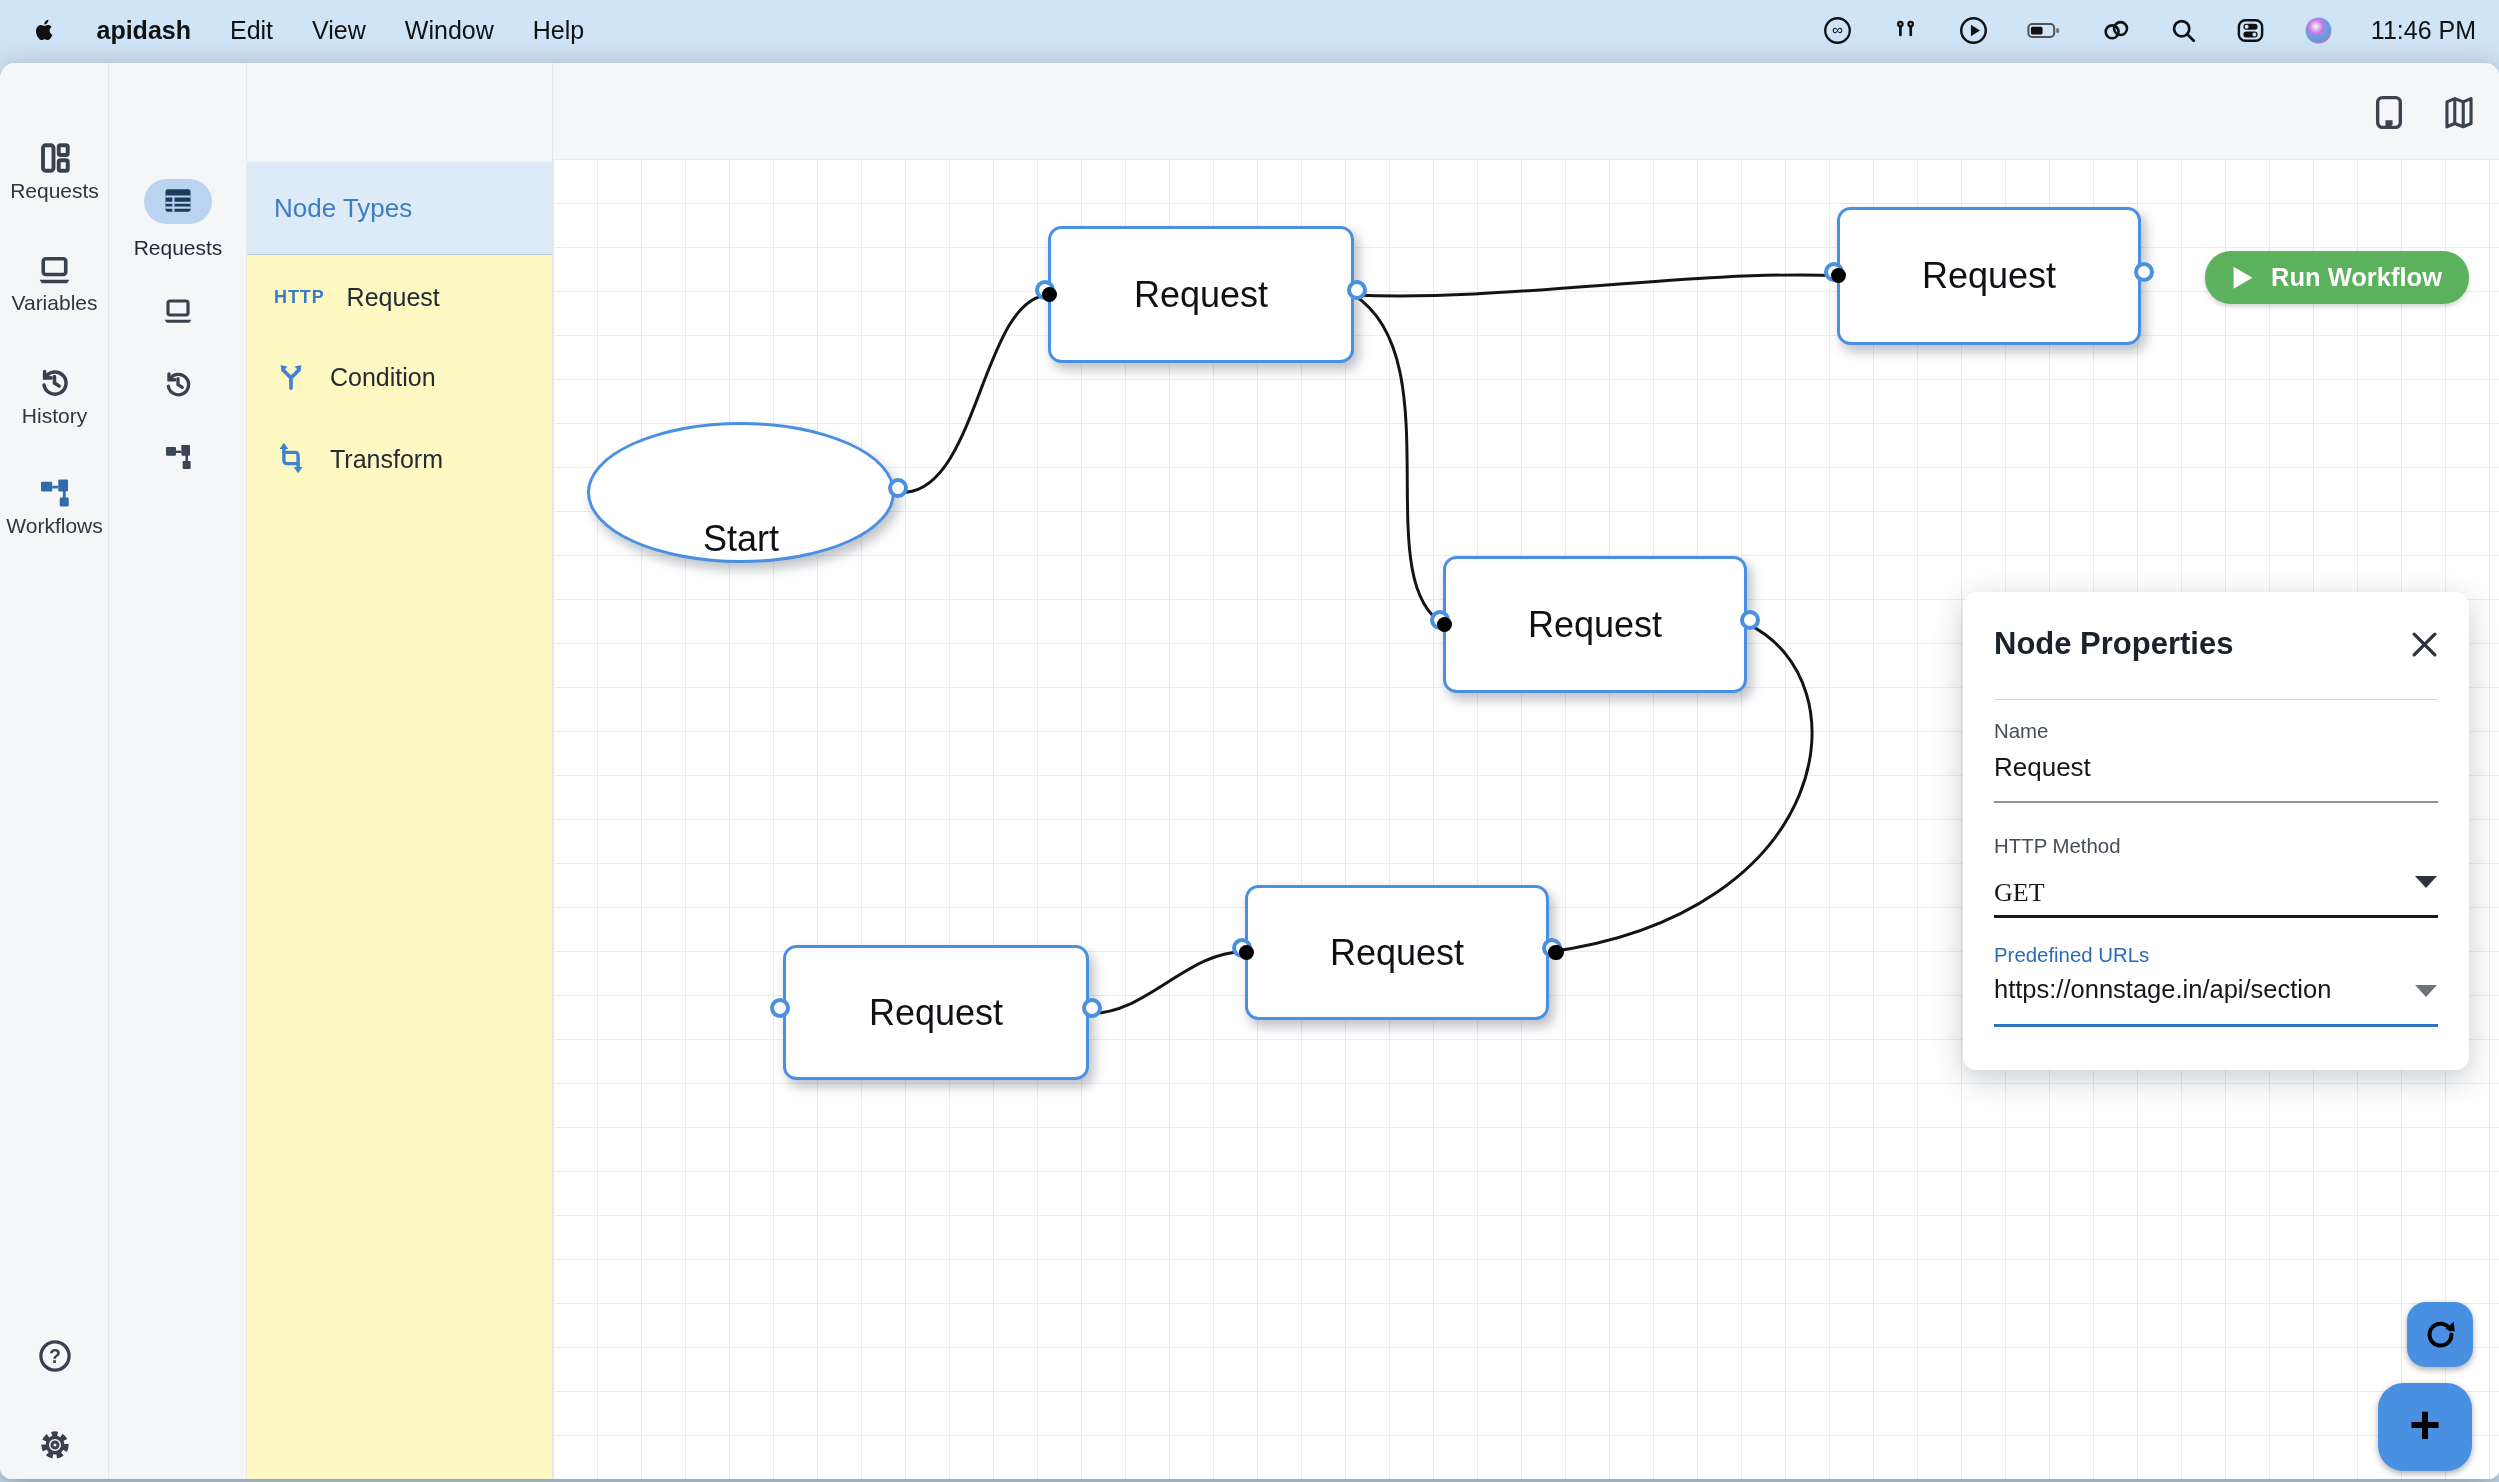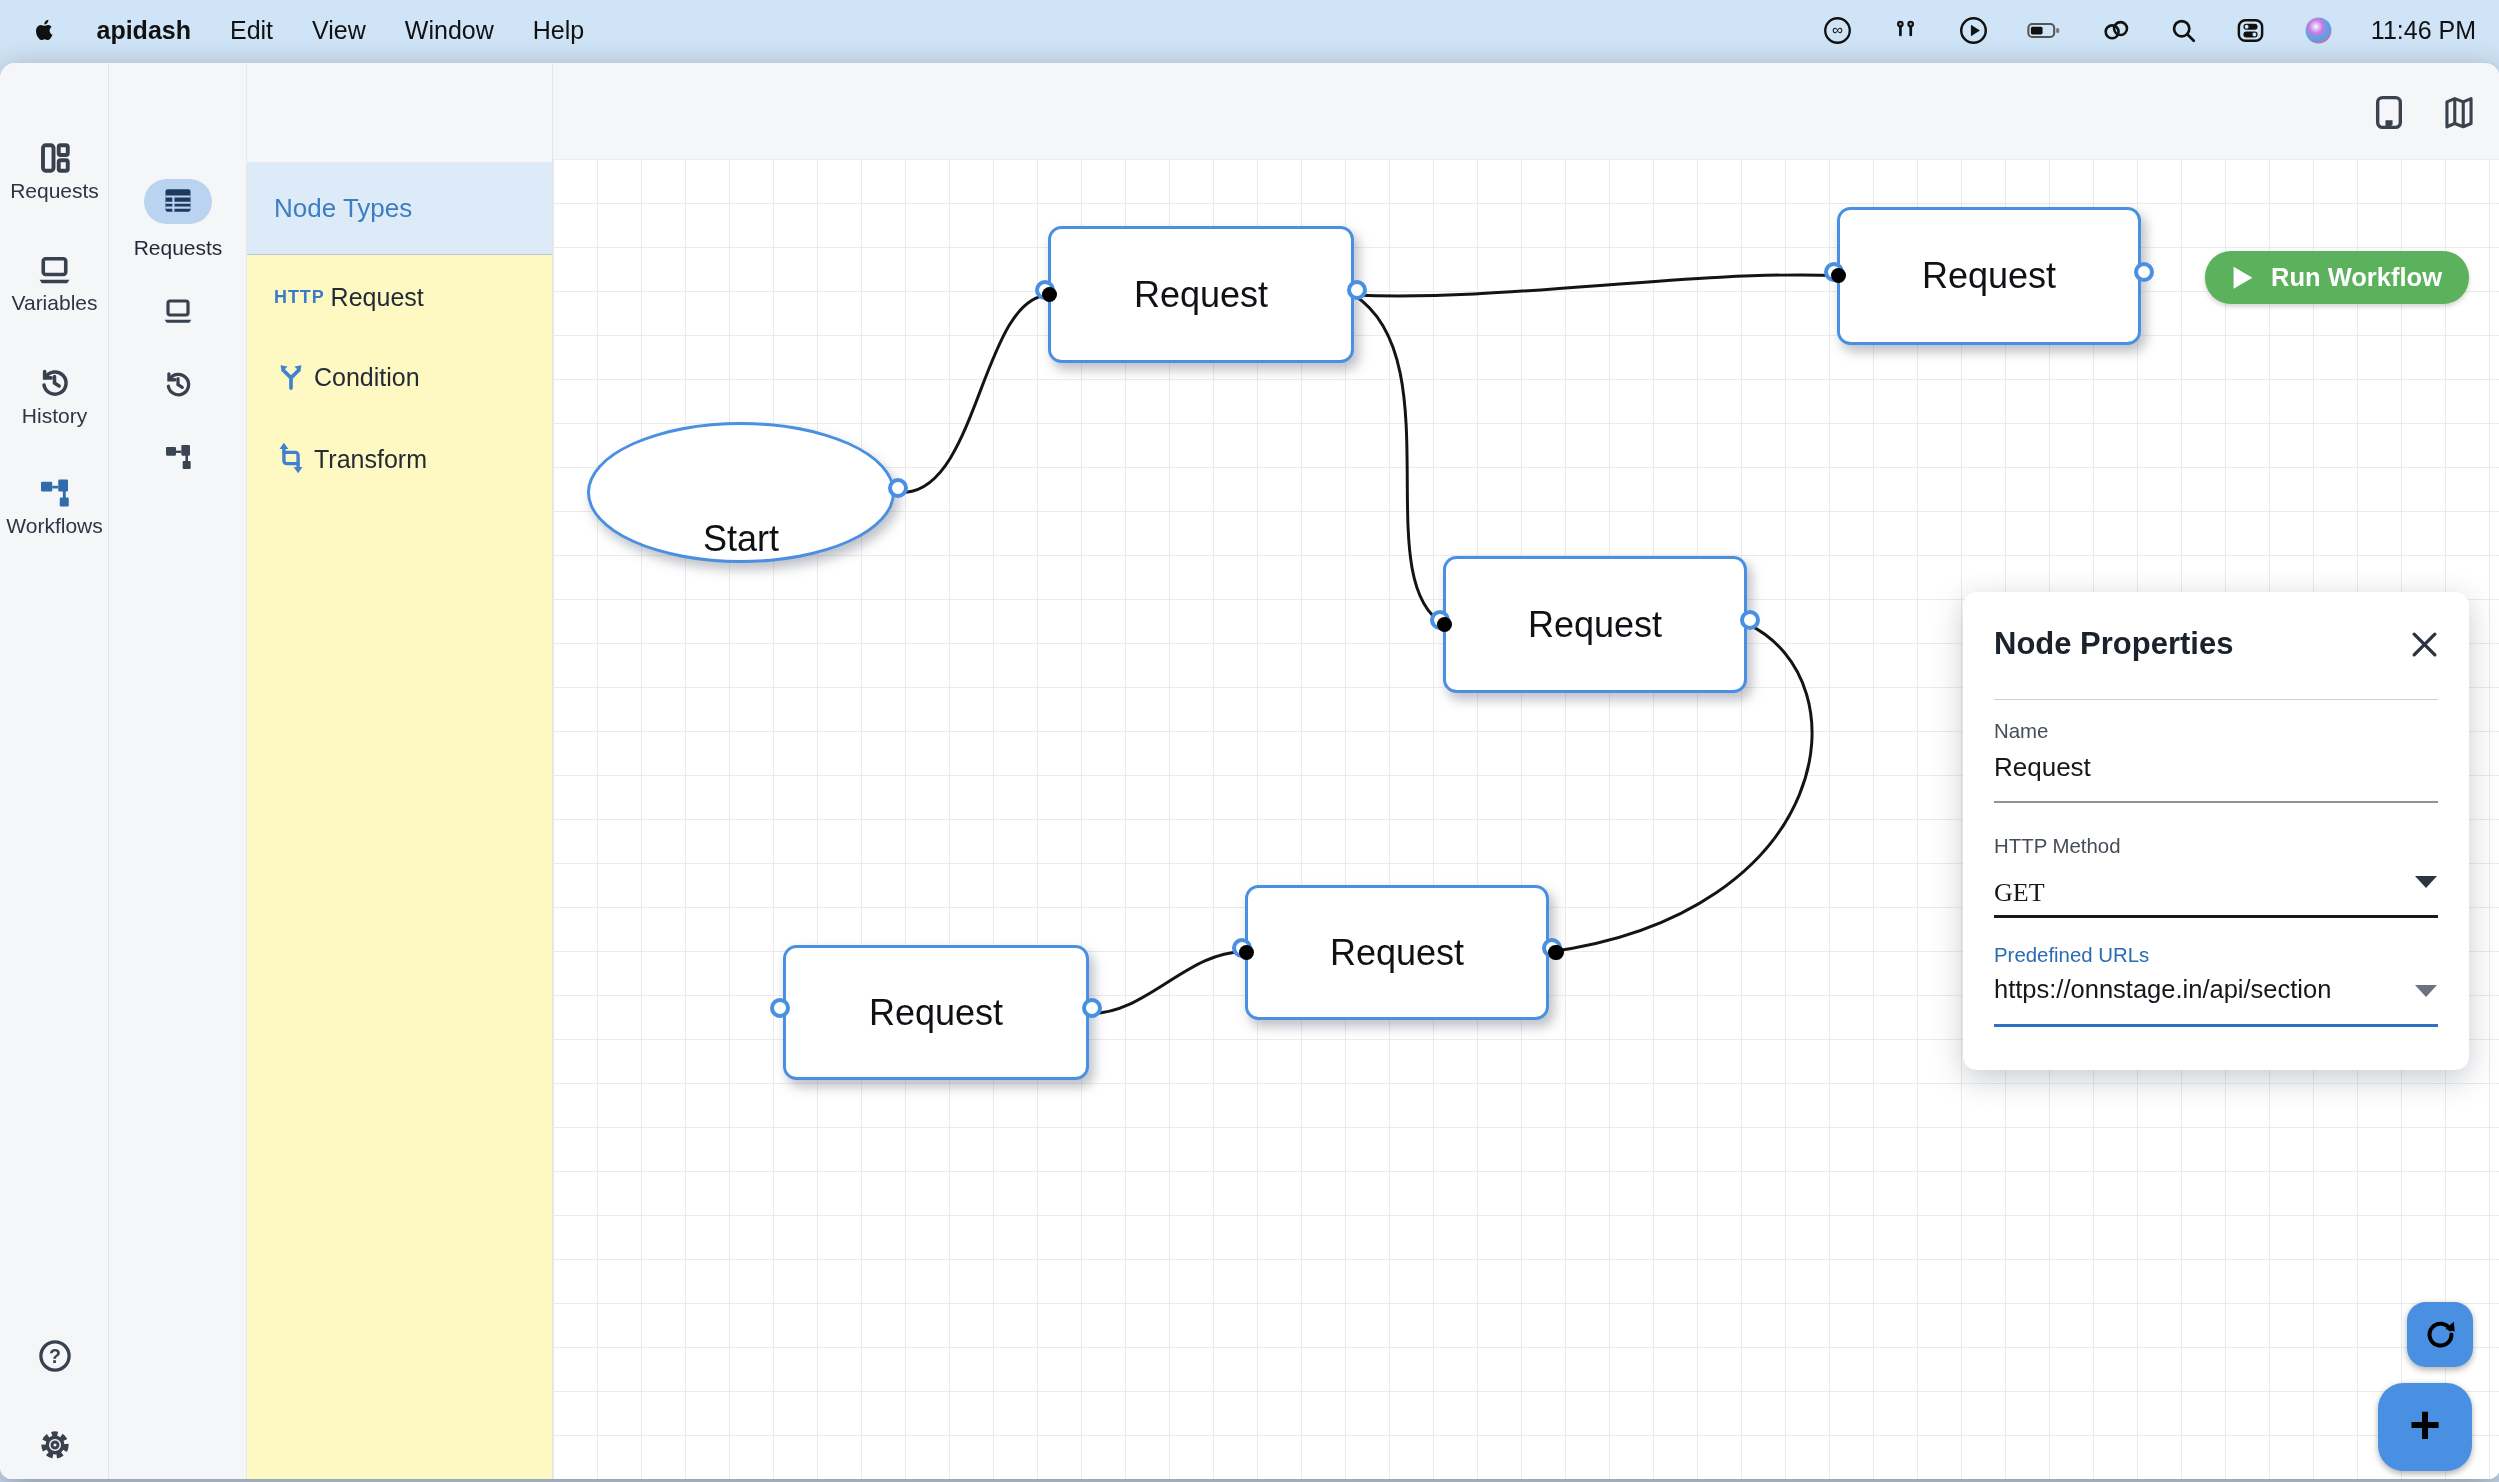--- a/index.html
+++ b/index.html
@@ -44,21 +44,21 @@
     background:#b9d3f1; display:flex; align-items:center; justify-content:center; }
   .rail-b .lbl { position:absolute; top:173px; width:138px; text-align:center; font-size:21px; color:#1f2937; }
   .rb-ic { position:absolute; left:0; width:138px; text-align:center; }
 
   
   .ntpanel { position:absolute; top:0; left:247px; width:306px; height:100%;
     background:#fef9c3; border-right:0.9px solid #e2e4e8; }
   .ntpanel .spacer { height:99px; background:#f5f6f8; }
   .nt-header { height:93px; background:#ddeaf8; border-bottom:0.9px solid #b9c8d8;
     display:flex; align-items:center; padding-left:27px; font-size:26px; color:#3c7dc4; }
-  .nt-item { position:absolute; left:0; width:306px; height:54px; display:flex; align-items:center; gap:6px; padding-left:27px; }
+  .nt-item { position:absolute; left:0; width:306px; height:54px; display:flex; align-items:center; gap:22px; padding-left:27px; }
   .nt-item .nt-lbl { font-size:25px; color:#242b35; }
   .http-badge { font-size:18px; font-weight:700; letter-spacing:0.9px; color:#3a7bc8; }
 
   
   .canvas { position:absolute; top:96px; left:553px; width:1947px; height:1320px;
     background-color:#ffffff;
     background-image:linear-gradient(#ebebeb 0.9px, transparent 0.9px),
                      linear-gradient(90deg,#ebebeb 0.9px, transparent 0.9px);
     background-size:44px 44px; }
   .edges { position:absolute; top:0; left:0; pointer-events:none; }

